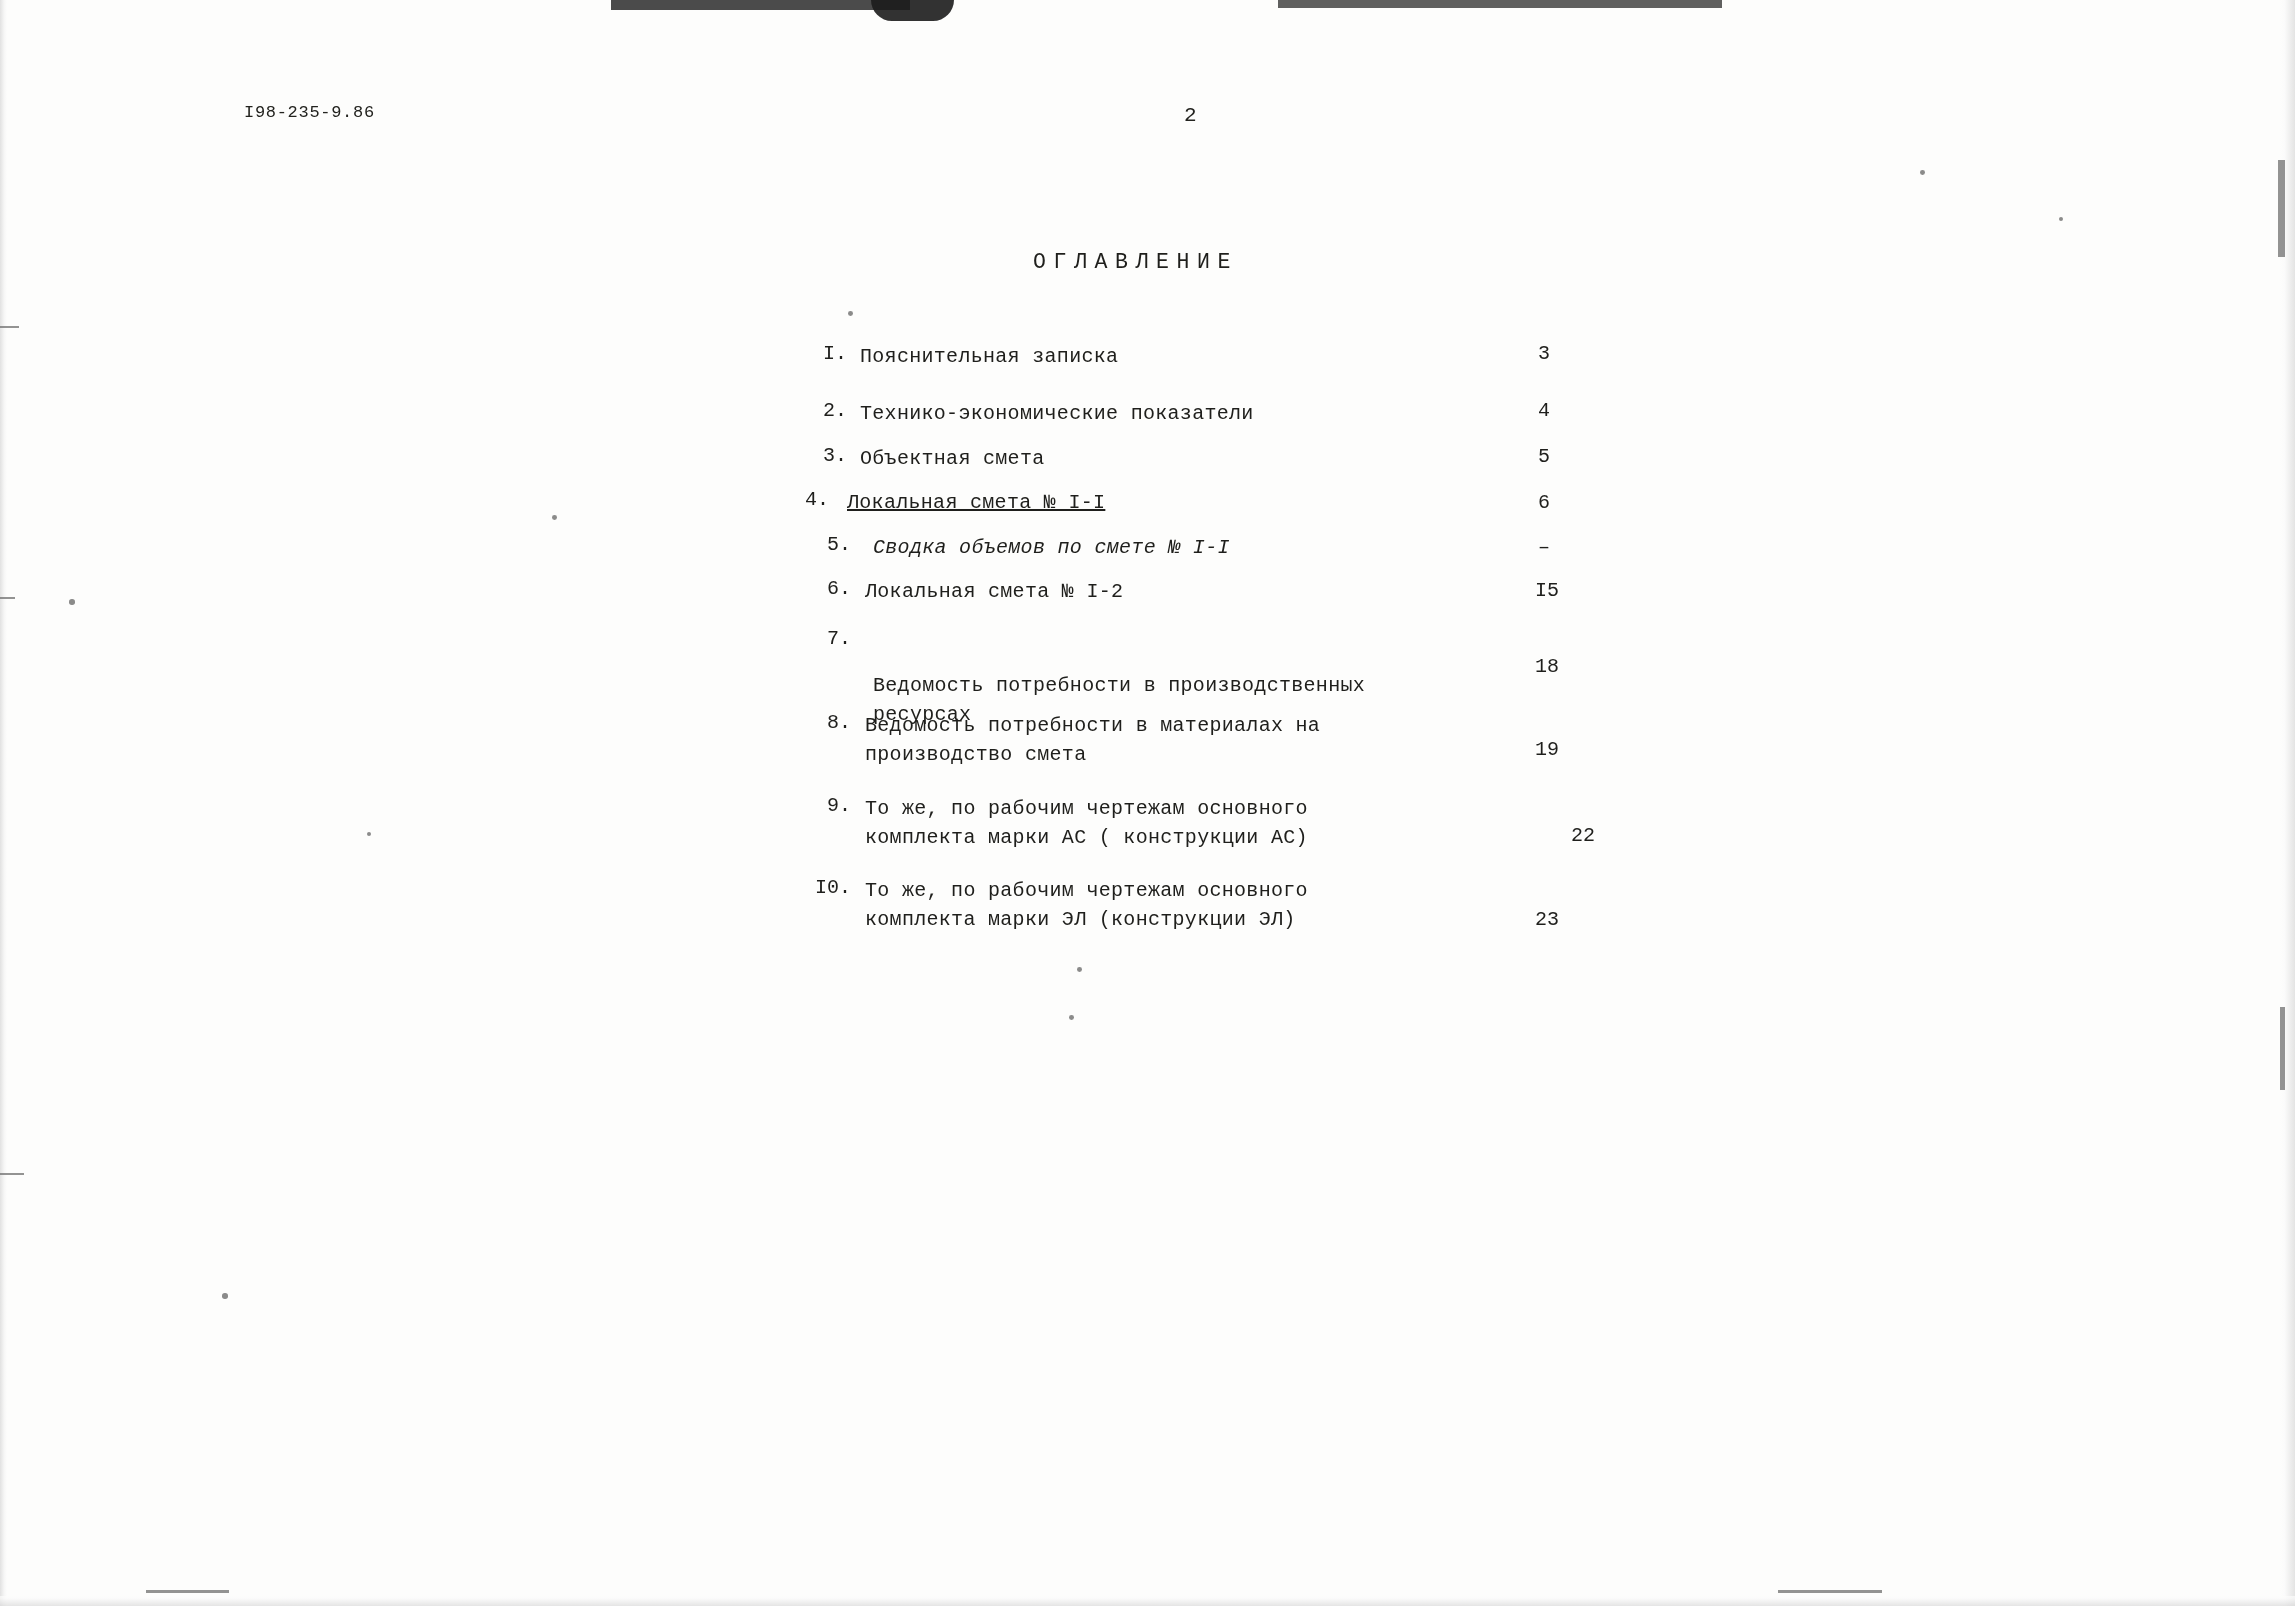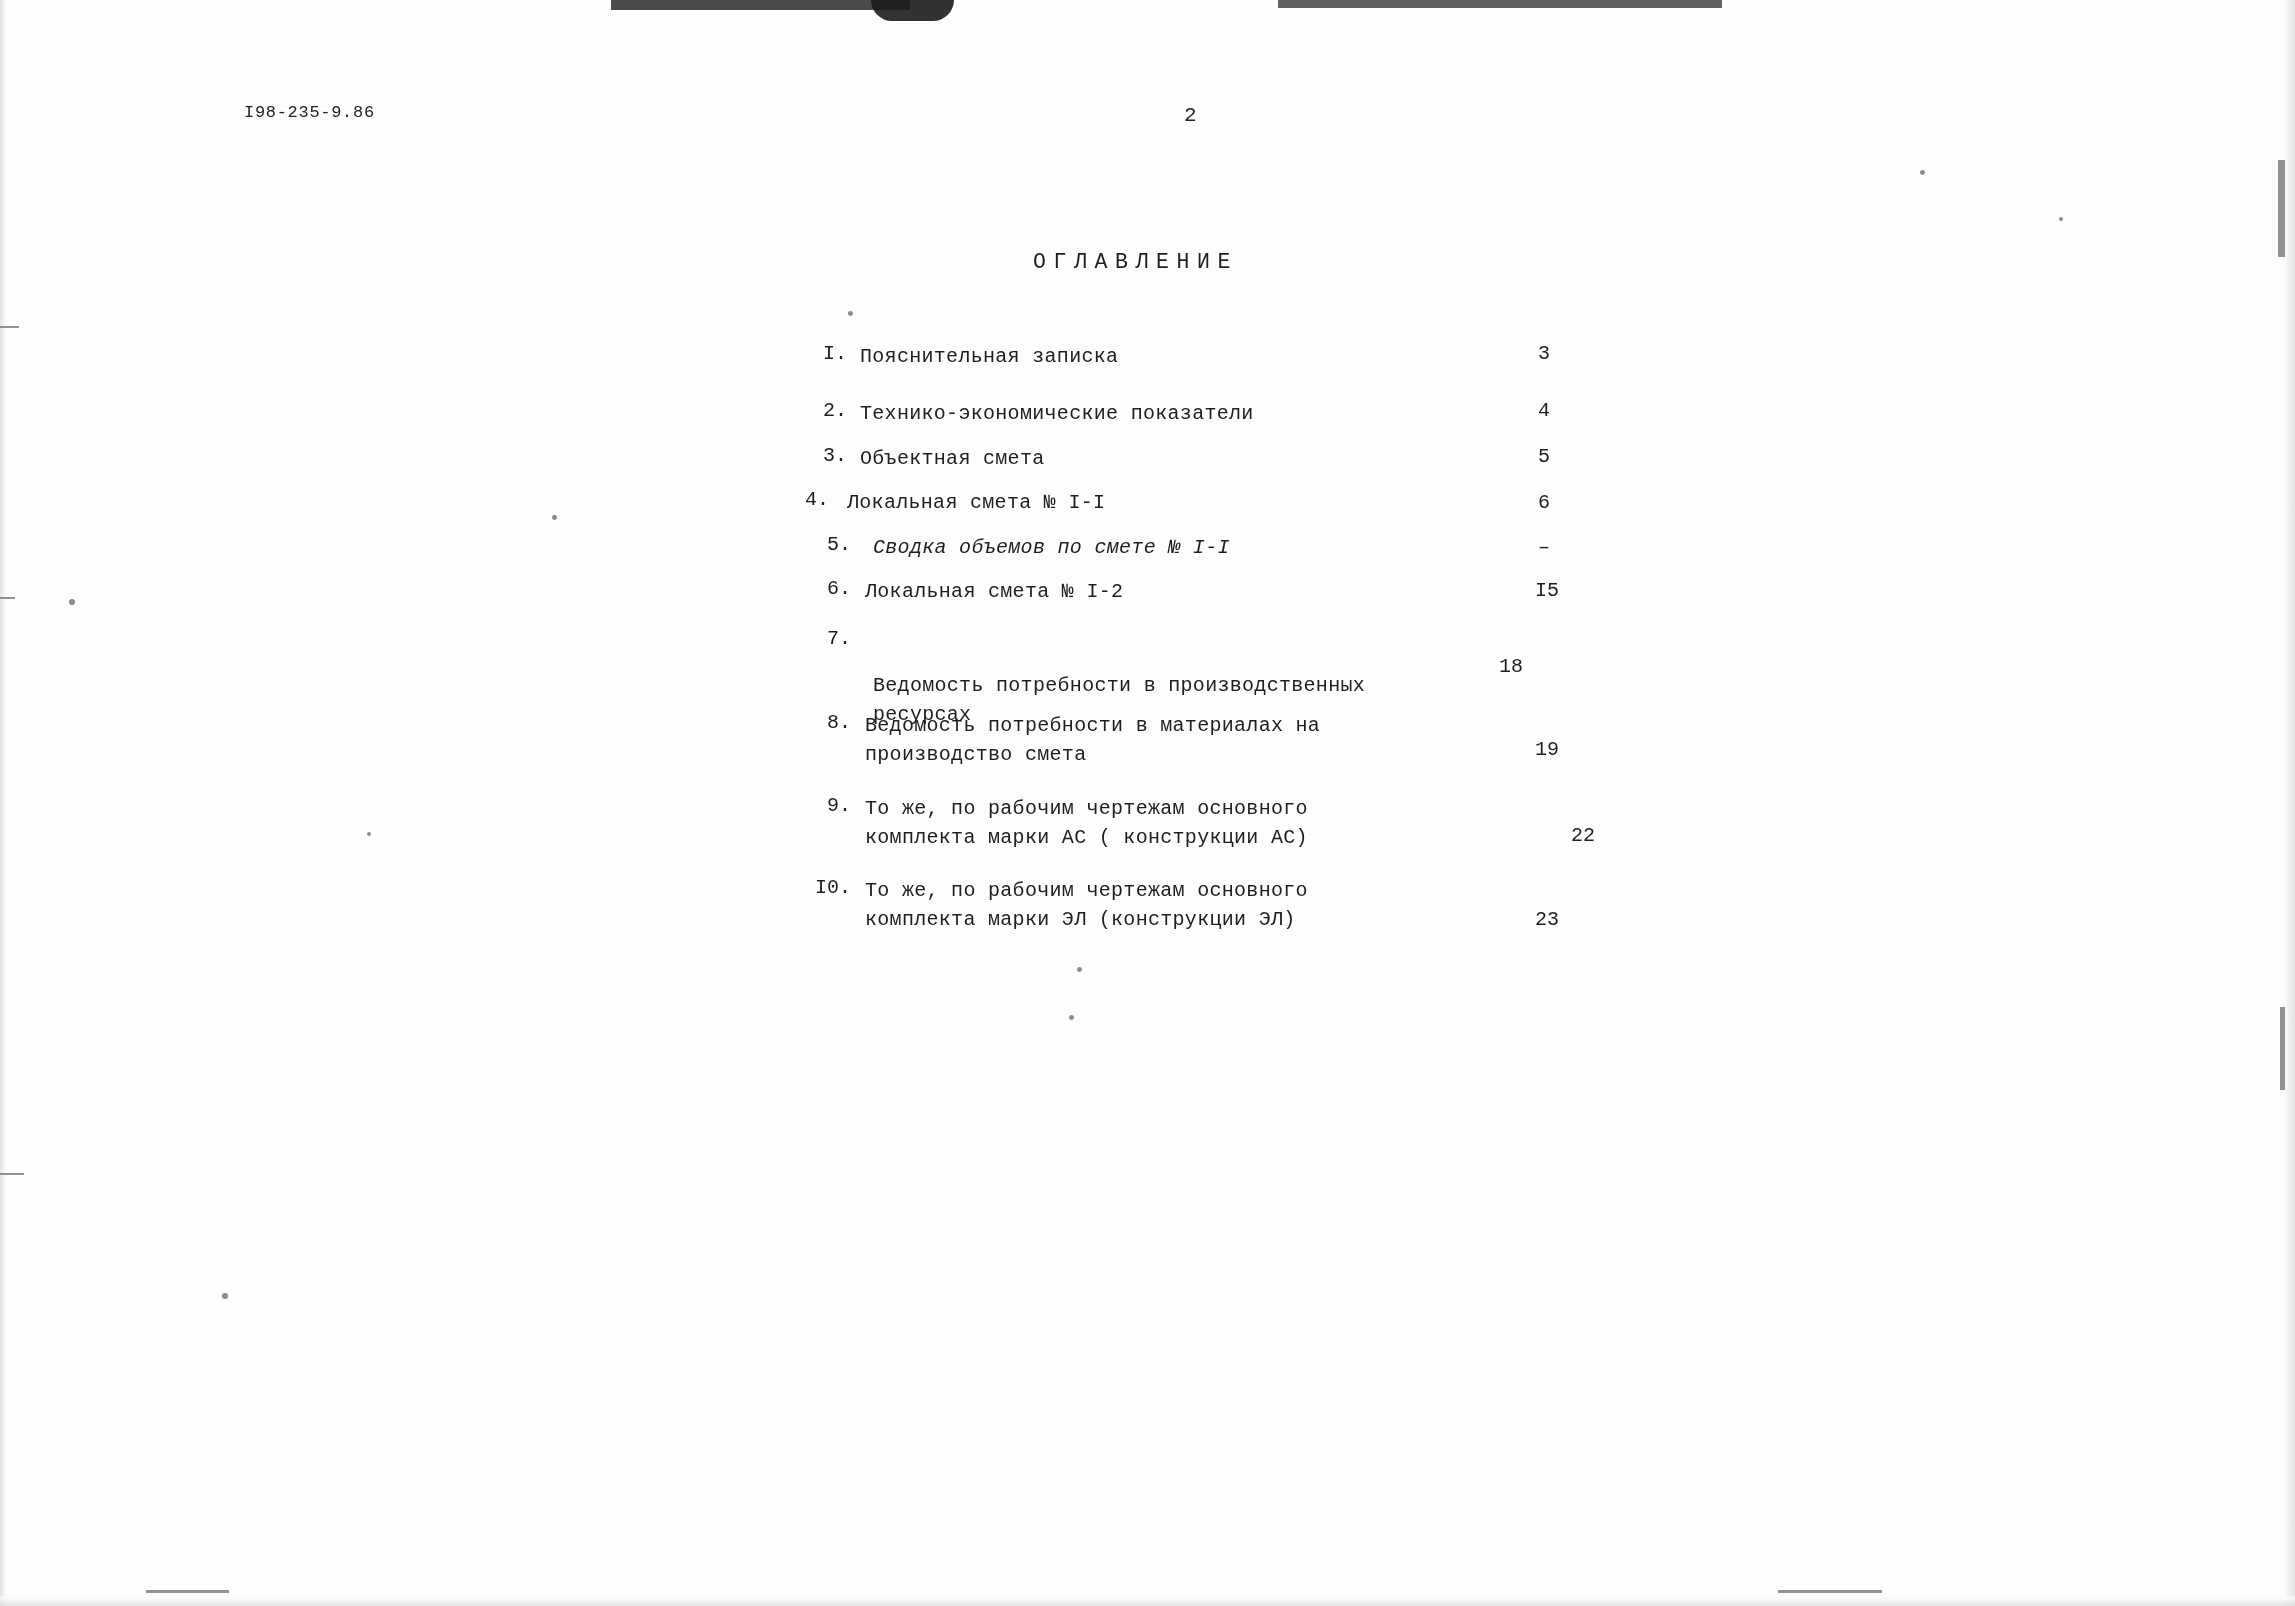--- a/index.html
+++ b/index.html
@@ -193,38 +193,38 @@
         <span class="toc-label" style="top: 44px; left: 103px; text-align: right;">Технико-экономические показатели</span>
         <span class="toc-page" style="top: 44px; left: 781px;">4</span>
       </div>
       <div class="toc-row">
         <span class="toc-num" style="top: 89px; left: 0px; width: 90px;">3.</span>
         <span class="toc-label" style="top: 89px; left: 103px;">Объектная смета</span>
         <span class="toc-page" style="top: 90px; left: 781px;">5</span>
       </div>
       <div class="toc-row">
         <span class="toc-num" style="top: 133px; left: 0px; width: 72px;">4.</span>
-        <span class="toc-label" style="top: 133px; left: 90px;">Локальная смета № I-I</span>
+        <span class="toc-label" style="top: 133px; left: 90px; text-decoration: underline;">Локальная смета № I-I</span>
         <span class="toc-page" style="top: 136px; left: 781px;">6</span>
       </div>
       <div class="toc-row">
         <span class="toc-num" style="top: 178px; left: 0px; width: 94px;">5.</span>
         <span class="toc-label" style="top: 178px; left: 116px; font-style: italic;">Сводка объемов по смете № I-I</span>
         <span class="toc-page" style="top: 181px; left: 781px;">–</span>
       </div>
       <div class="toc-row">
         <span class="toc-num" style="top: 222px; left: 0px; width: 94px;">6.</span>
         <span class="toc-label" style="top: 222px; left: 108px;">Локальная смета № I-2</span>
         <span class="toc-page" style="top: 224px; left: 778px;">I5</span>
       </div>
       <div class="toc-row">
         <span class="toc-num" style="top: 272px; left: 0px; width: 94px;">7.</span>
         <span class="toc-label" style="top: 272px; left: 116px; margin-top: 44px;">Ведомость потребности в производственных
 ресурсах</span>
-        <span class="toc-page" style="top: 300px; left: 742px;">18</span>
+        <span class="toc-page" style="top: 300px; left: 778px;">18</span>
       </div>
       <div class="toc-row">
         <span class="toc-num" style="top: 356px; left: 0px; width: 94px;">8.</span>
         <span class="toc-label" style="top: 356px; left: 108px;">Ведомость потребности в материалах на
 производство смета</span>
         <span class="toc-page" style="top: 383px; left: 778px;">19</span>
       </div>
       <div class="toc-row">
         <span class="toc-num" style="top: 439px; left: 0px; width: 94px;">9.</span>
         <span class="toc-label" style="top: 439px; left: 108px;">То же, по рабочим чертежам основного

